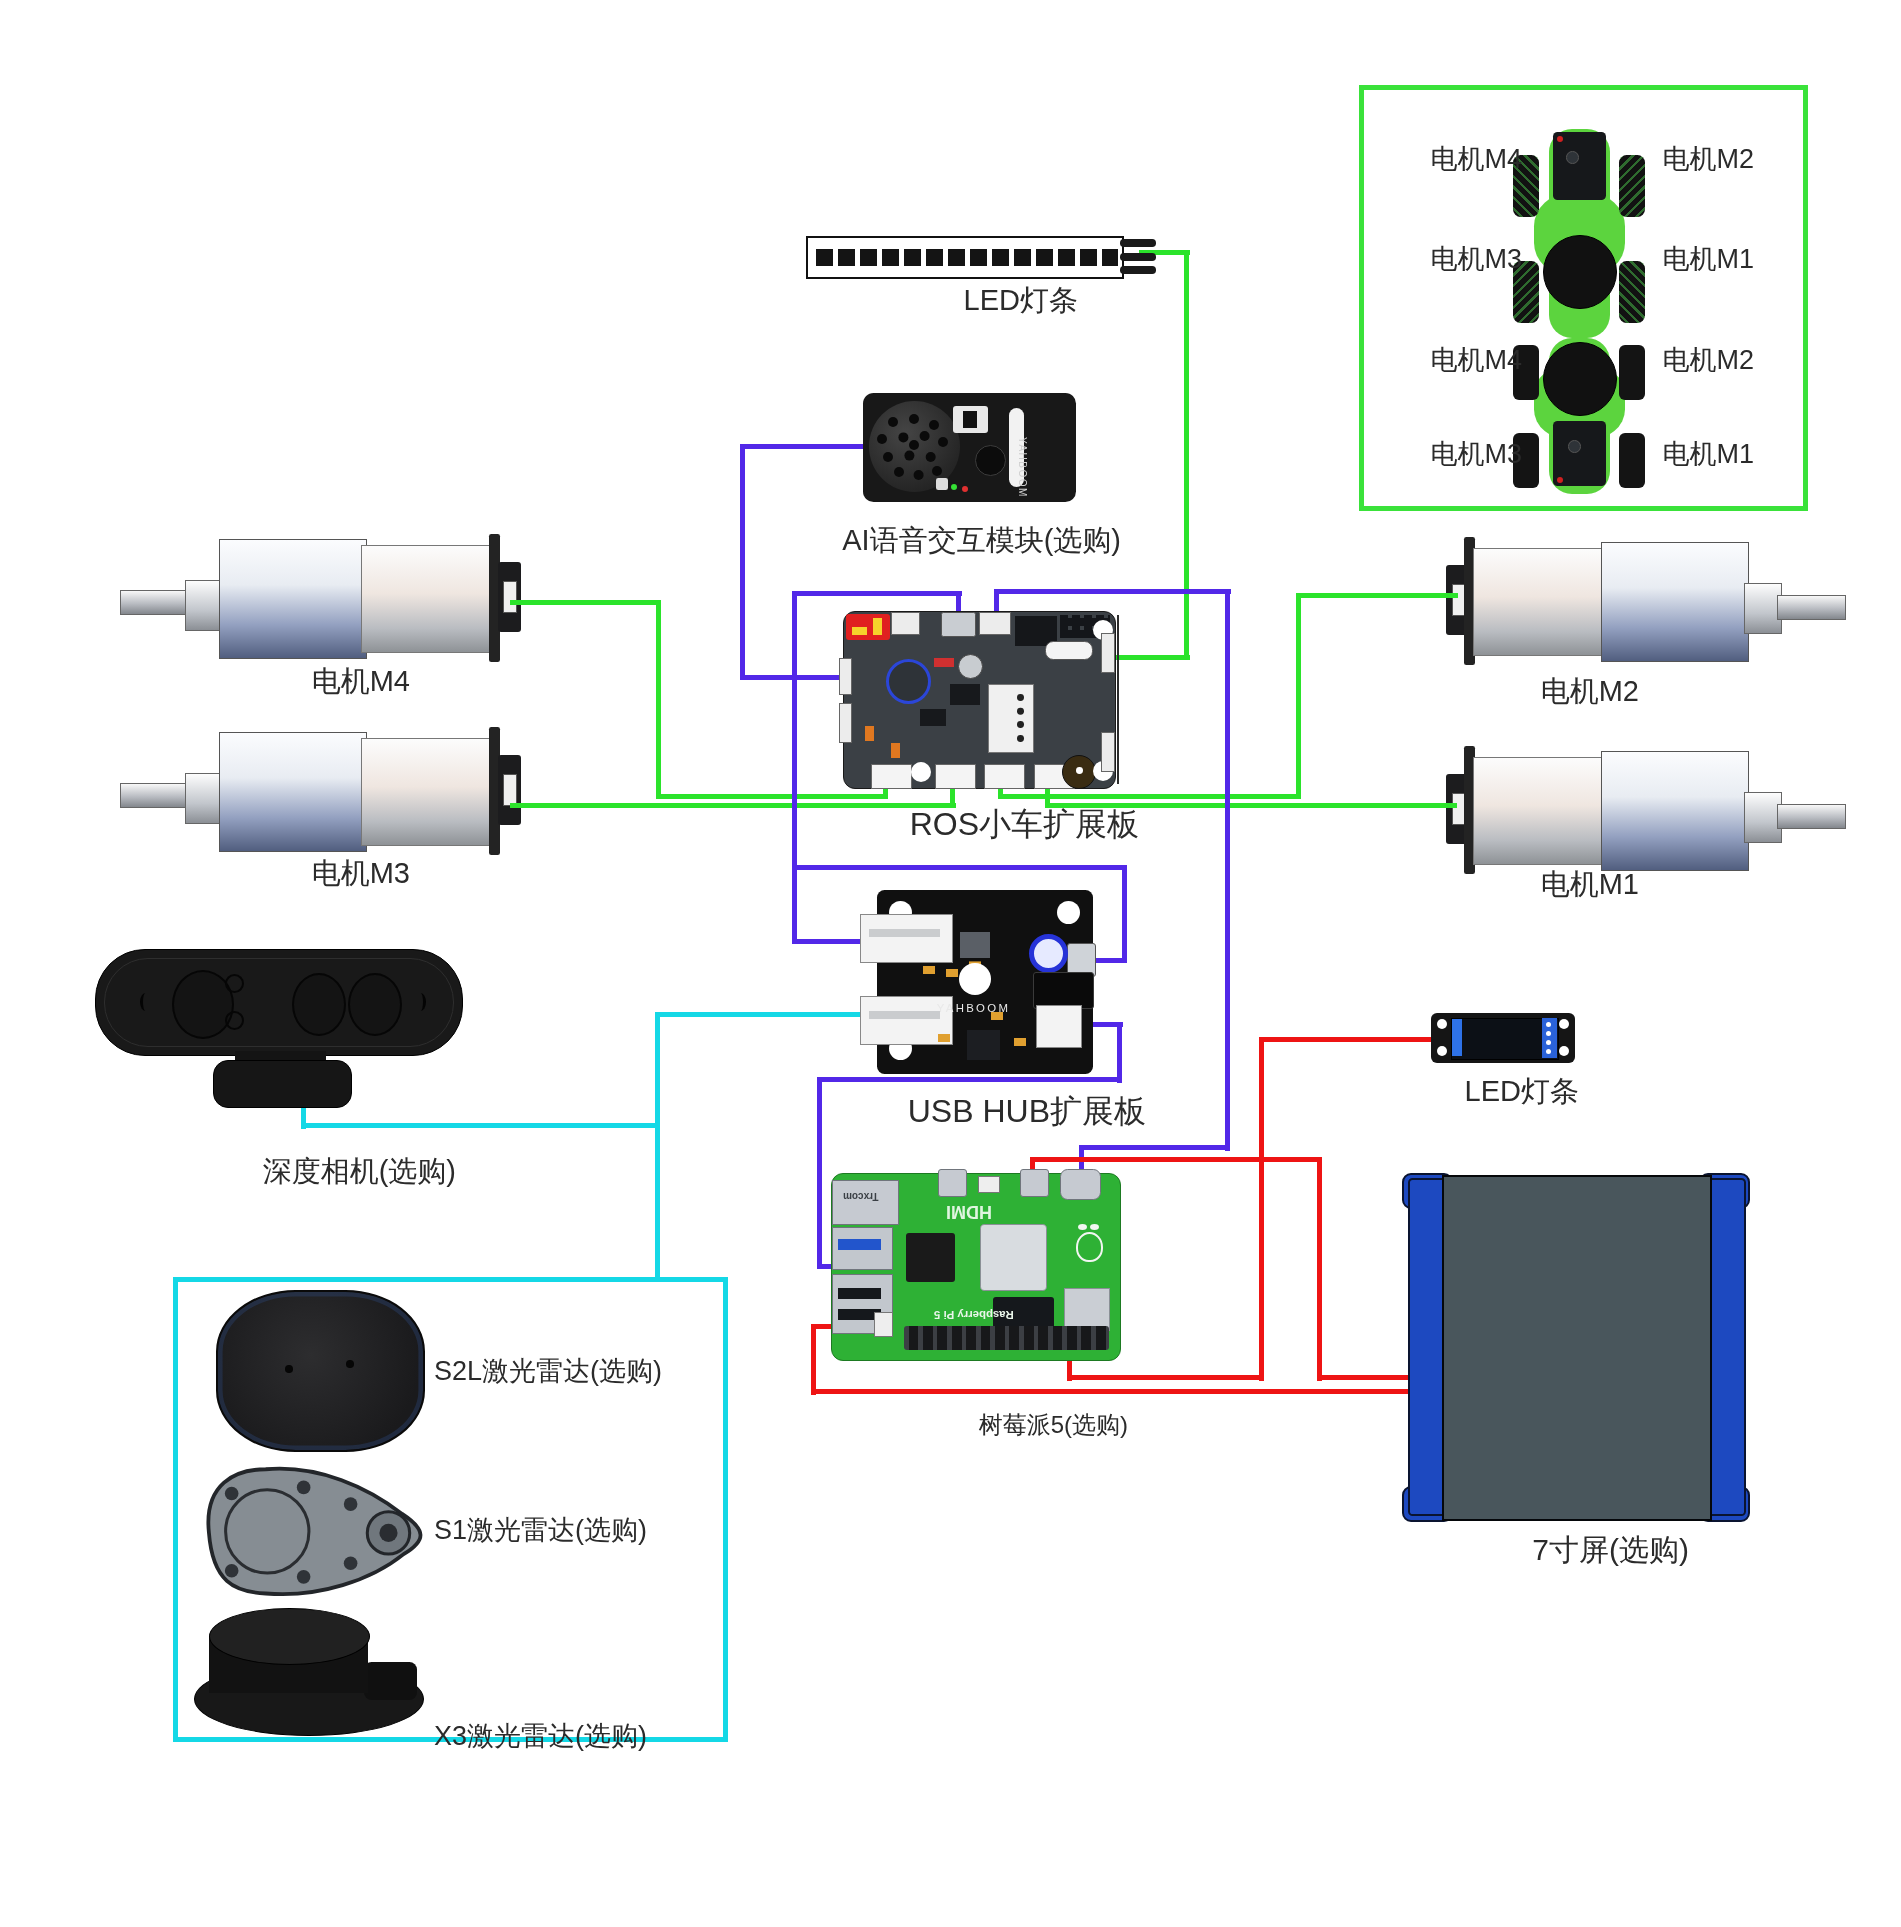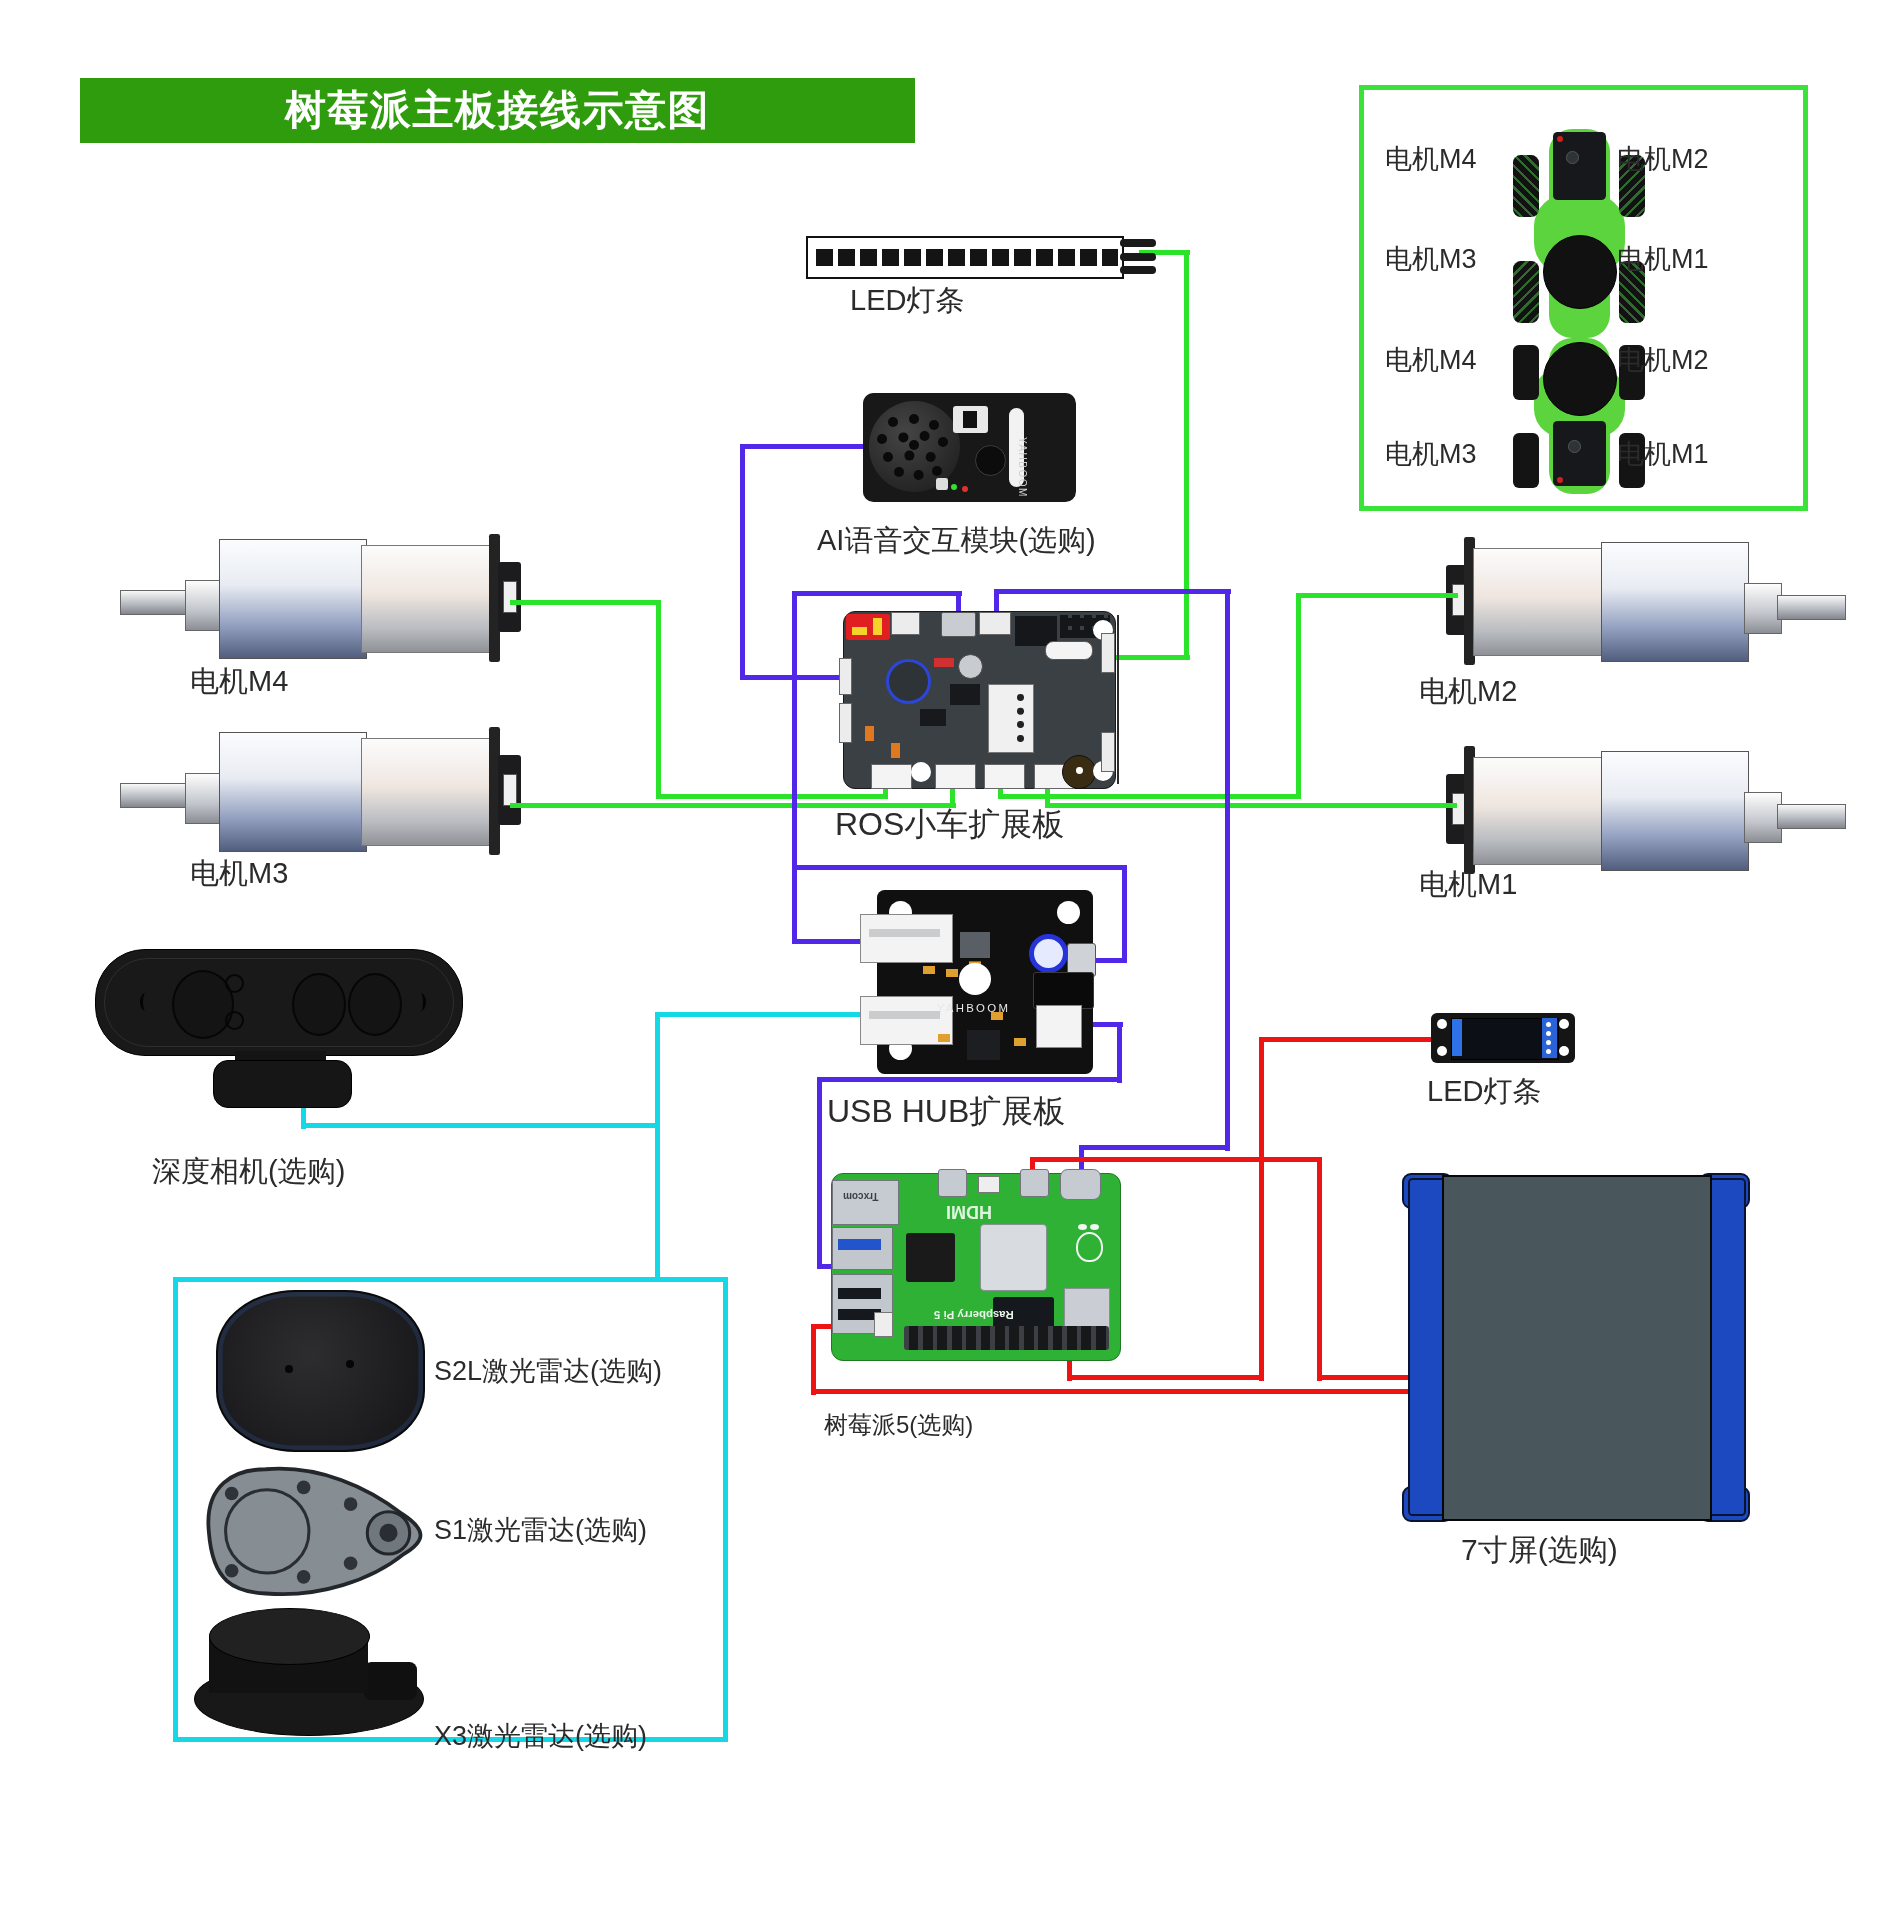--- a/index.html
+++ b/index.html
@@ -3,21 +3,21 @@
 <meta charset="utf-8">
 <style>
   html,body{margin:0;padding:0;background:#ffffff;}
   #canvas{position:relative;width:1901px;height:1928px;background:#ffffff;overflow:hidden;
           font-family:"Liberation Sans","DejaVu Sans",sans-serif;}
   .wire{position:absolute;z-index:2;}
   .wg{background:var(--wire_green);}
   .wp{background:var(--wire_purple);}
   .wr{background:var(--wire_red);}
   .wc{background:var(--wire_cyan);}
-  .lbl{position:absolute;color:#2b2b2b;text-align:left;z-index:6;white-space:nowrap;}
+  .lbl{position:absolute;color:#2b2b2b;text-align:right;z-index:6;white-space:nowrap;}
   .comp{position:absolute;z-index:3;}
   .abs{position:absolute;}
   
   #banner{position:absolute;left:80px;top:78px;width:835px;height:65px;background:var(--banner);z-index:4;}
   #banner span{display:block;line-height:65px;text-align:center;color:#fff;font-size:41px;font-weight:bold;letter-spacing:1.5px;}
   
   #ledstrip{left:806px;top:236px;width:314px;height:39px;background:#fff;border:2.3px solid #111;}
   #ledcells{position:absolute;left:7.6px;top:11.4px;width:302px;height:16.7px;
     background:repeating-linear-gradient(90deg,#141414 0 16.7px,rgba(0,0,0,0) 16.7px 22px);}
   .ledpin{position:absolute;width:36px;height:7.6px;background:#1a1a1a;border-radius:3.8px;}
@@ -40,23 +40,20 @@
   .rail{position:absolute;width:38px;height:334px;background:#1d49c0;border:2.3px solid #0a1430;border-radius:4.6px;}
   .tab{position:absolute;width:47px;height:32px;background:#1d49c0;border:2.3px solid #0a1430;border-radius:9px;}
   .hole{position:absolute;background:#fff;border-radius:50%;}
   .dot{position:absolute;border-radius:50%;}
 </style>
 </head>
 <body>
 
 <div id="canvas">
 
-  <div id="banner">
-    <span>树莓派主板接线示意图</span>
-  </div>
 
   <div class="wire wg" style="left:1139px;top:250px;width:51px;height:5.3px"></div>
   <div class="wire wg" style="left:1184px;top:250px;width:5.3px;height:410px"></div>
   <div class="wire wg" style="left:1114px;top:655px;width:76px;height:5.3px"></div>
   <div class="wire wg" style="left:510px;top:600px;width:151px;height:5.3px"></div>
   <div class="wire wg" style="left:656px;top:600px;width:5.3px;height:199px"></div>
   <div class="wire wg" style="left:656px;top:794px;width:232px;height:5.3px"></div>
   <div class="wire wg" style="left:883px;top:768px;width:5.3px;height:31px"></div>
   <div class="wire wg" style="left:510px;top:803px;width:446px;height:5.3px"></div>
   <div class="wire wg" style="left:950px;top:768px;width:5.3px;height:40px"></div>

